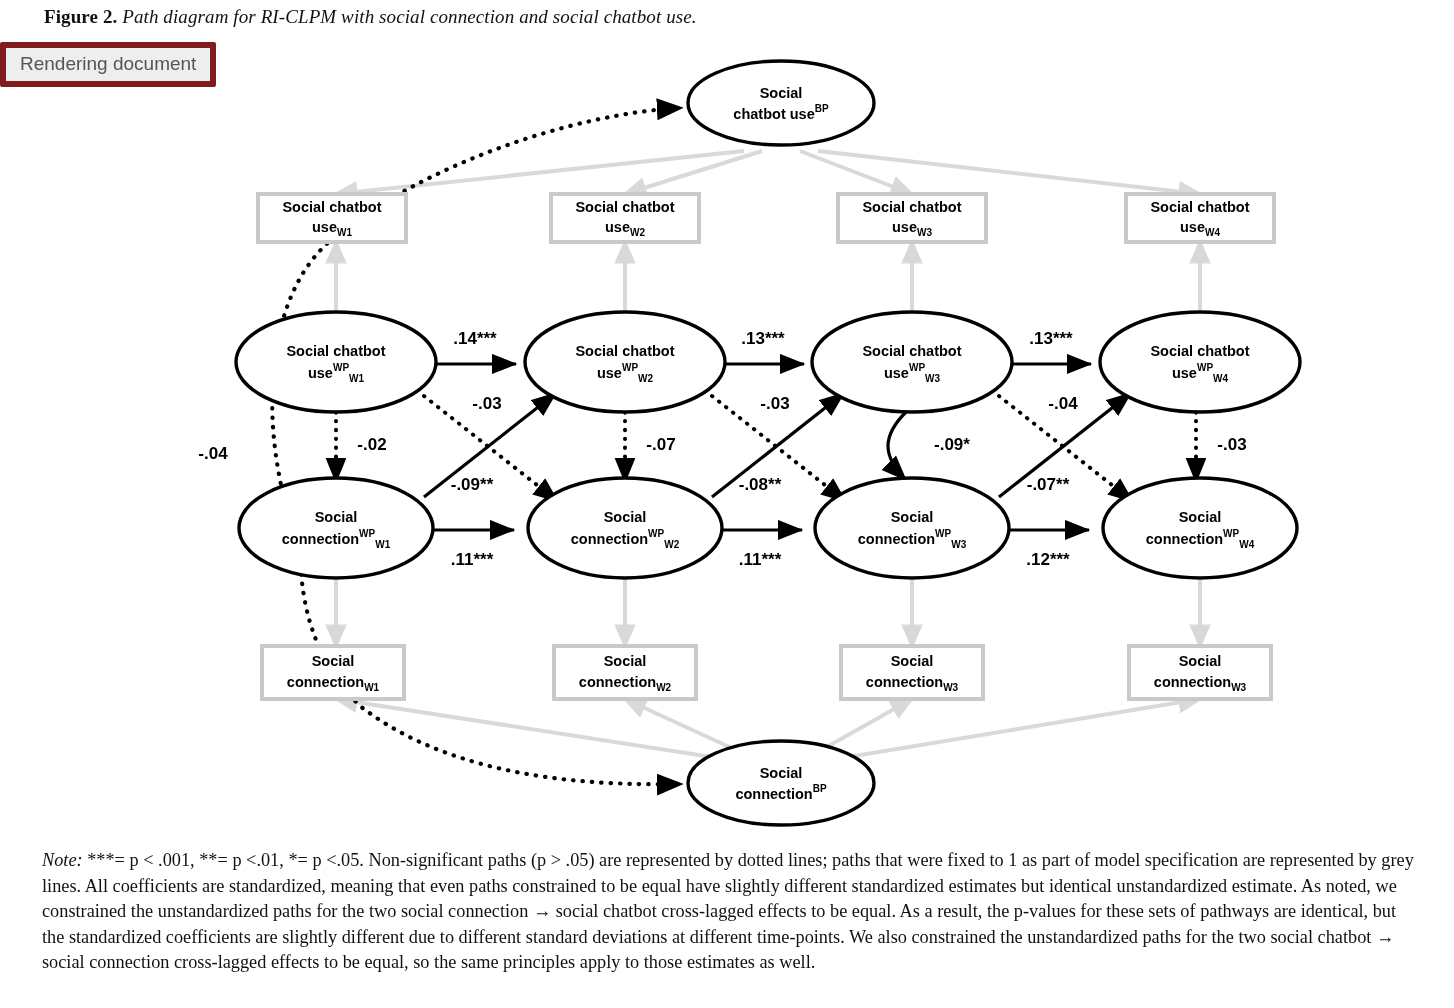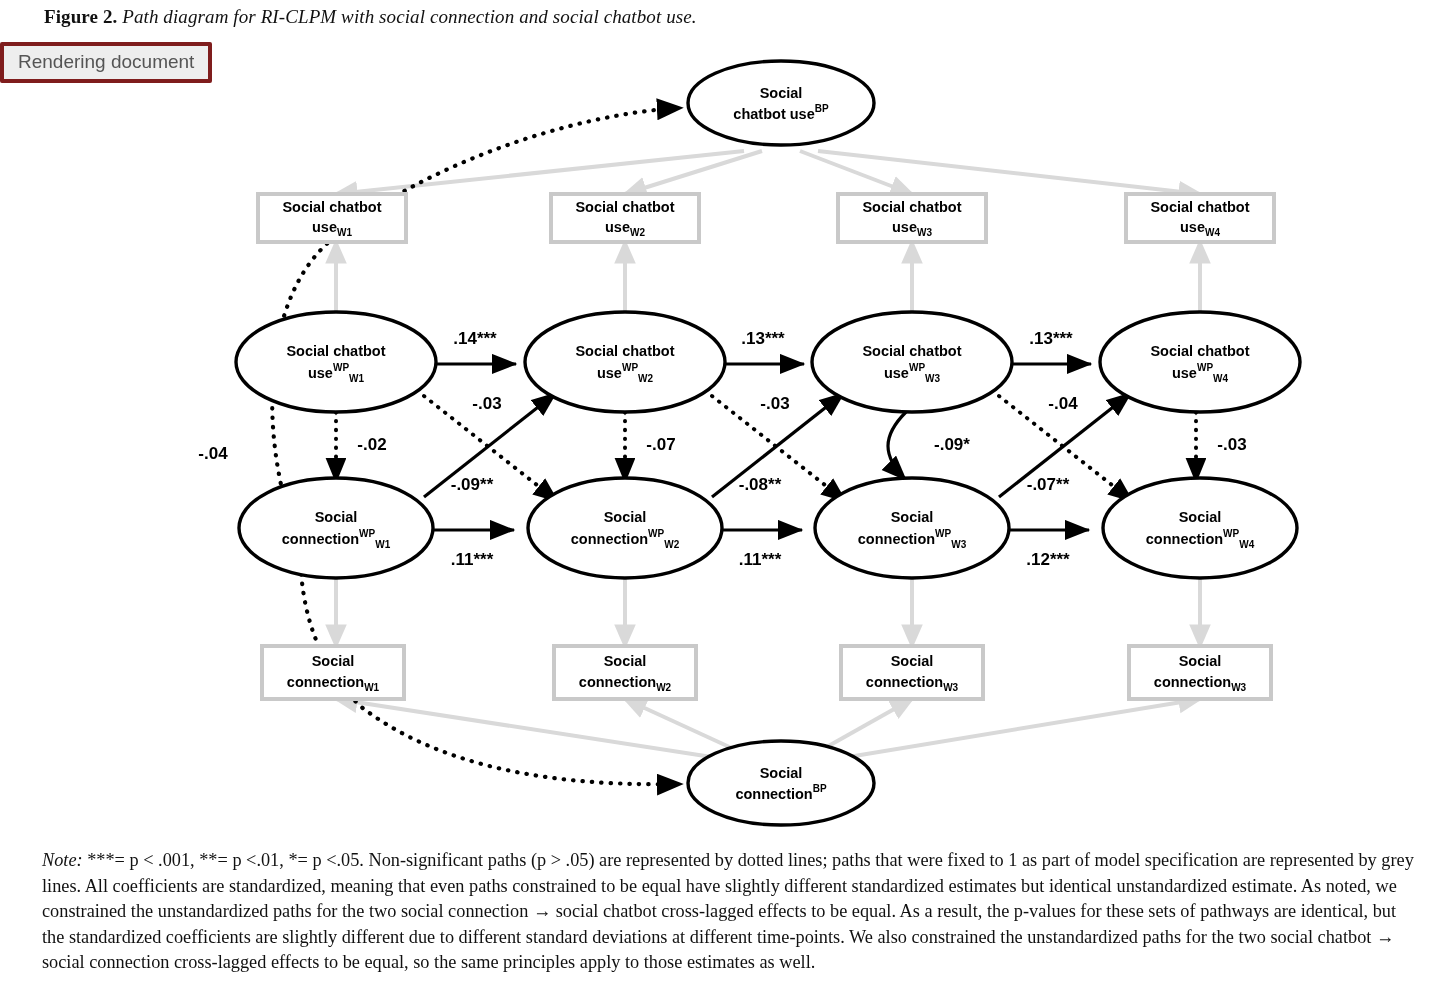--- a/index.html
+++ b/index.html
@@ -9,21 +9,21 @@
     overflow:hidden;position:relative;
   }
   #figure-caption{
     position:absolute;left:44px;top:6px;width:1380px;
     font-size:19px;color:#111;letter-spacing:0.1px;
   }
   #figure-caption .fig-label{font-weight:bold;font-family:"Liberation Serif",serif;}
   #figure-caption .fig-title{font-style:italic;}
   #rendering-badge{
     position:absolute;left:0px;top:42px;
-    background:#eeeeee;border:4px solid #7f1d1d;
+    background:#eeeeee;border:6px solid #7f1d1d;
     color:#555;font-family:"Liberation Sans",sans-serif;
     font-size:19px;padding:5px 14px 6px 14px;
     border-radius:2px;z-index:50;
   }
   #diagram-area{
     position:absolute;left:0;top:56px;width:1454px;height:790px;
   }
   #diagram-svg{display:block;width:1454px;height:790px;}
   .node-label{
     font-family:"Liberation Sans",sans-serif;

